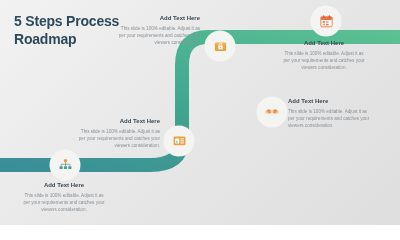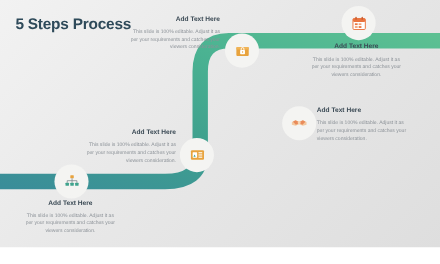--- a/index.html
+++ b/index.html
@@ -77,20 +77,21 @@
   .t-center { text-align: center; }
   .t-right  { text-align: right; }
 </style>
 </head>
 <body>
 
 <div class="slide">
 
   <div class="title">
       <div>5 Steps Process</div>
+      <div>Roadmap</div>
     </div>
 
   <svg class="ribbon" viewBox="0 0 400 225" preserveAspectRatio="none">
     <defs>
       <linearGradient id="ribGrad" x1="0" y1="1" x2="1" y2="0">
         <stop offset="0%" stop-color="#3a8d99"></stop>
         <stop offset="38%" stop-color="#3fa18e"></stop>
         <stop offset="70%" stop-color="#4bb392"></stop>
         <stop offset="100%" stop-color="#5cc092"></stop>
       </linearGradient>

